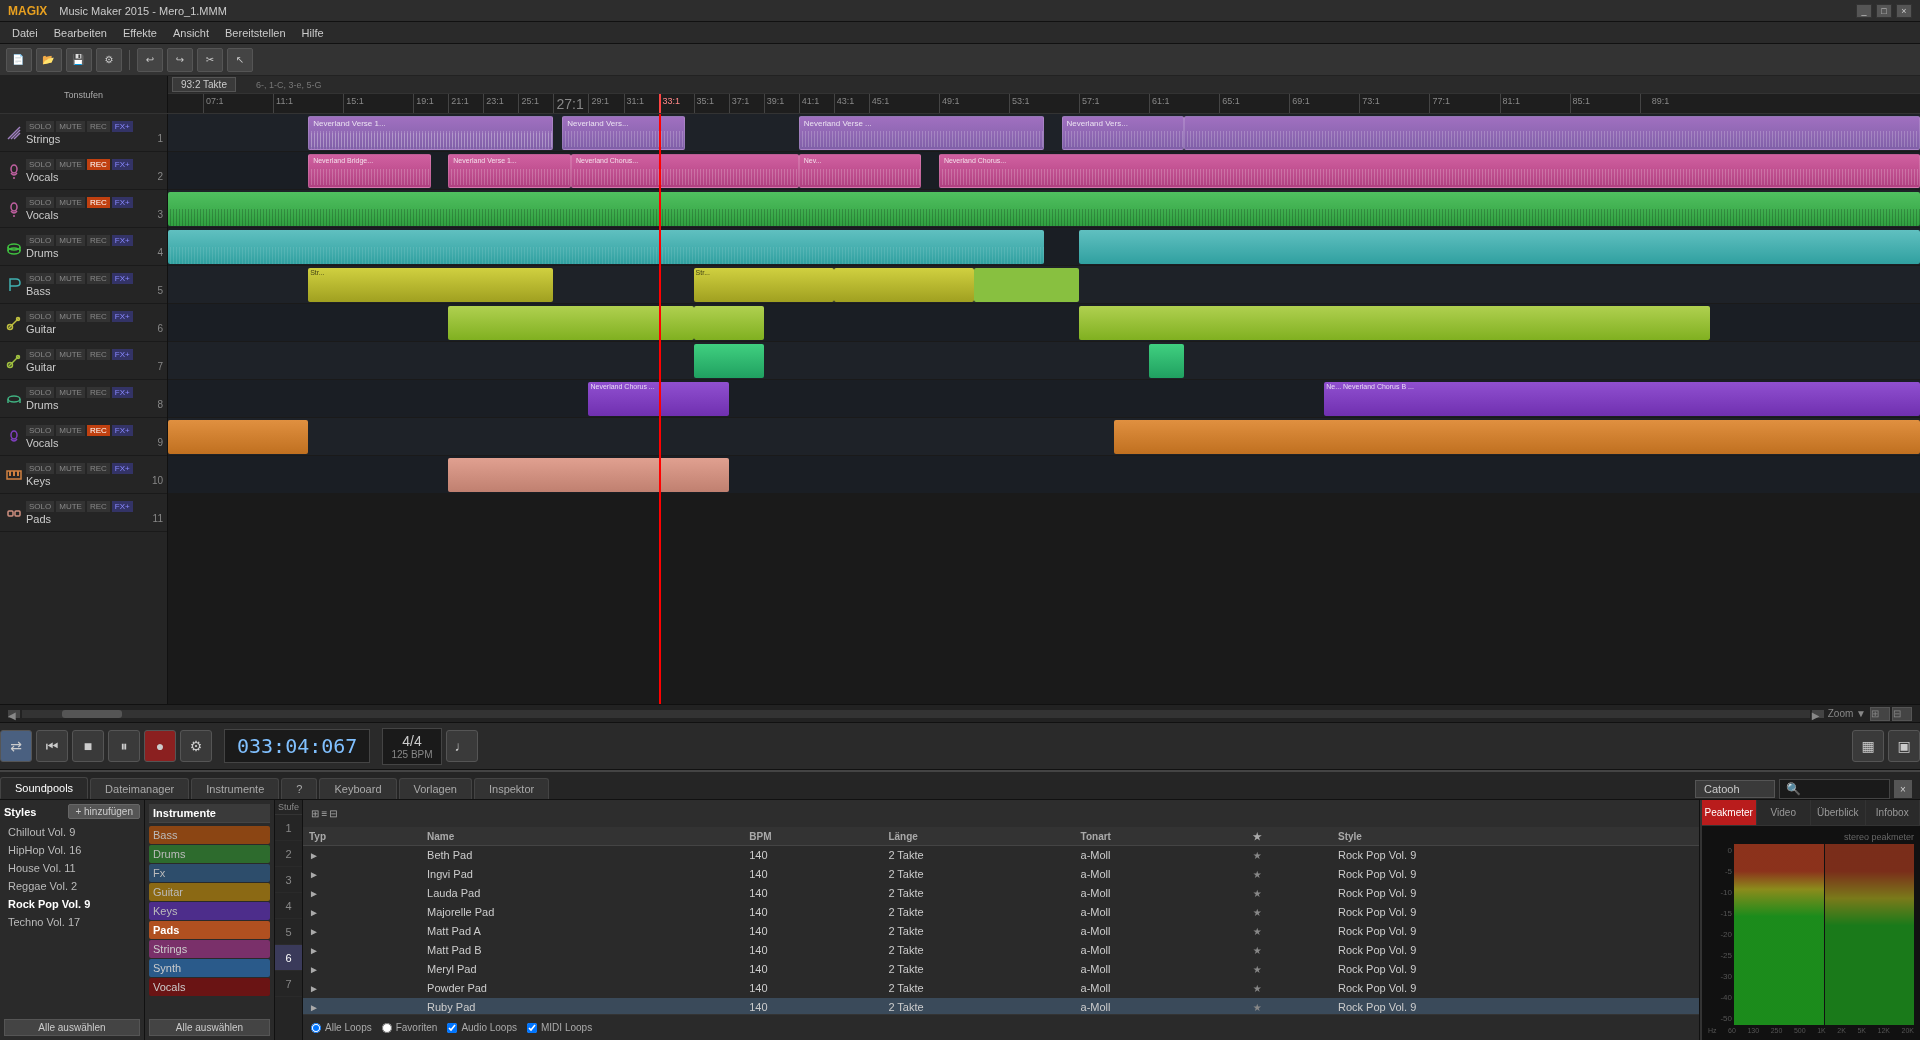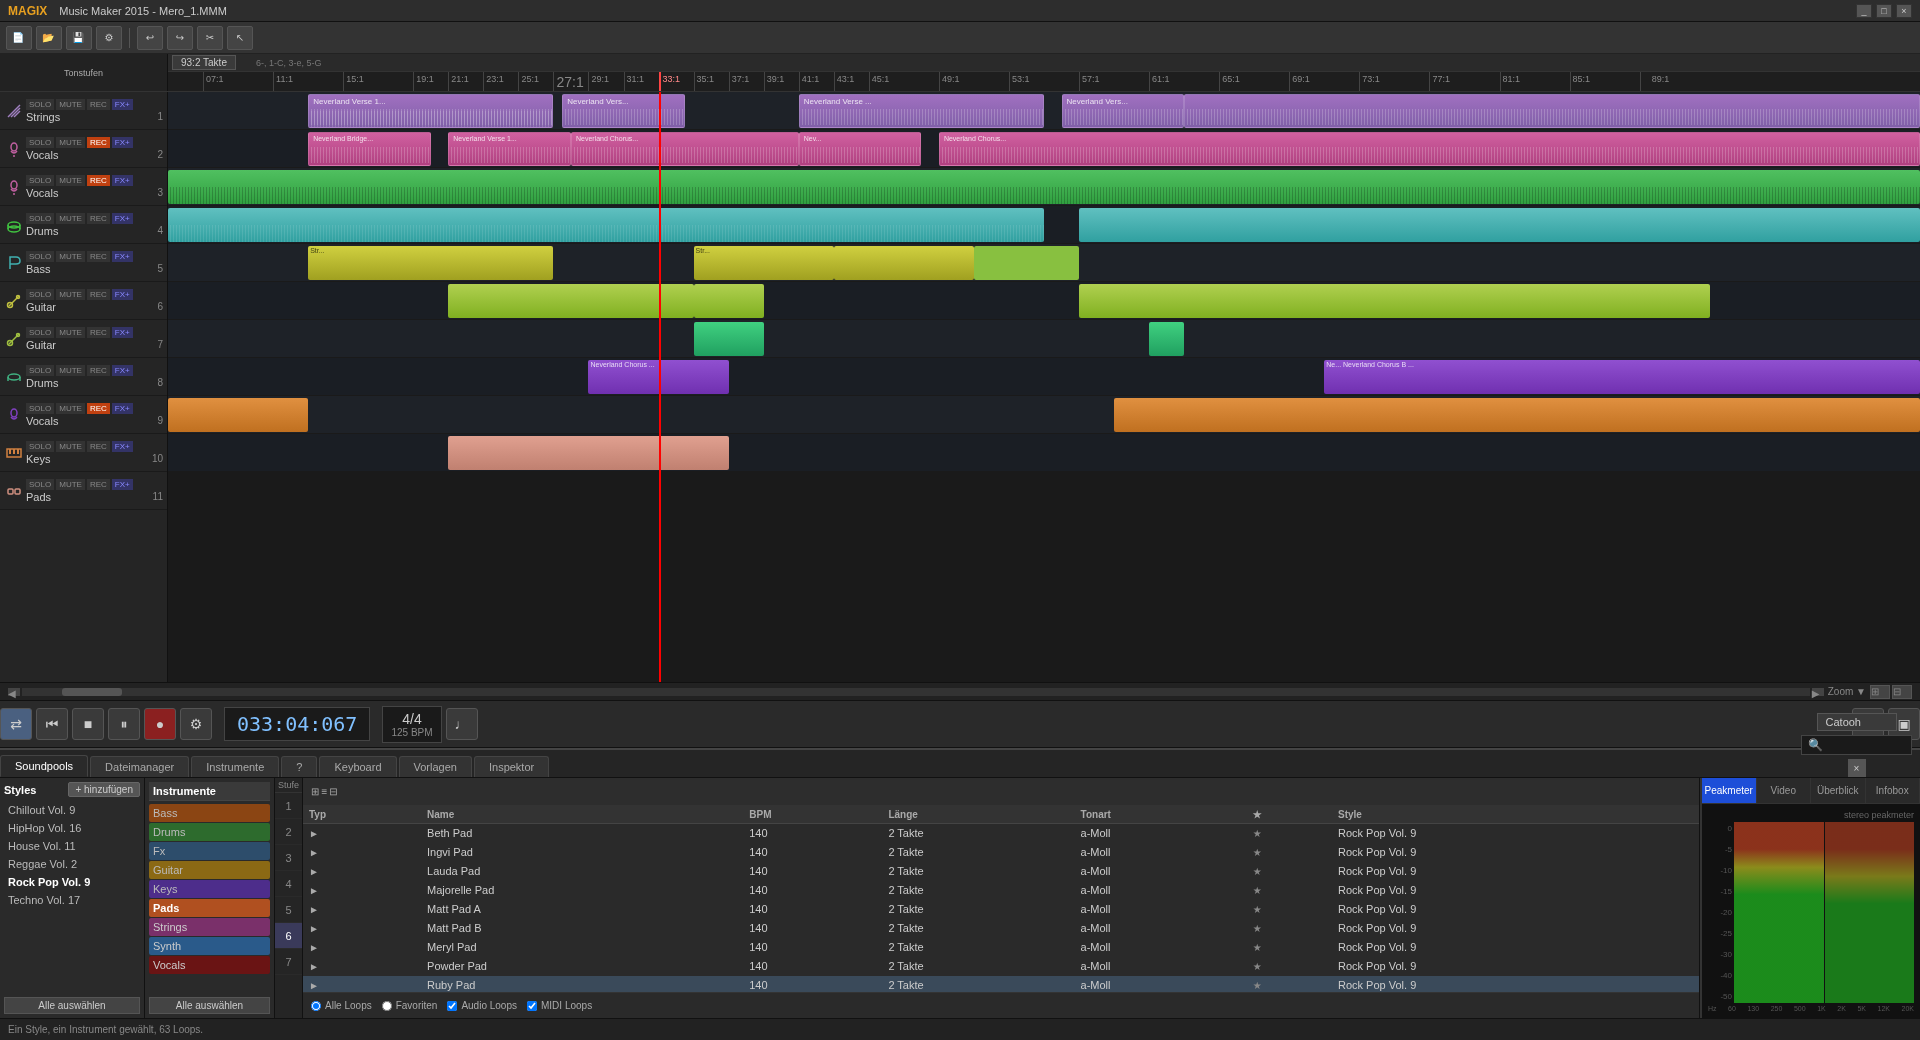--- a/index.html
+++ b/index.html
@@ -113,38 +113,46 @@
     
     .inst-header { font-weight: bold; color: #fff; font-size: 11px; padding: 3px 4px; background: #3a3a3a; border-bottom: 1px solid #444; margin-bottom: 3px; }
 
     
     #full-lower { height: 270px; border-top: 2px solid #444; display: flex; flex-direction: column; }
 
     
     #lower-right { width: 220px; border-left: 2px solid #333; display: flex; flex-direction: column; flex-shrink: 0; }
     #lower-right-tabs { display: flex; height: 26px; background: #2a2a2a; border-bottom: 1px solid #333; }
     .lrtab { flex: 1; display: flex; align-items: center; justify-content: center; font-size: 10px; color: #999; cursor: pointer; border-right: 1px solid #333; }
-    .lrtab.active { background: #1d4ed8; color: #fff; }
+    .lrtab.active { background: #b91c1c; color: #fff; }
     #peakmeter-area { flex: 1; background: #111; padding: 4px; }
   </style>
 </head>
 <body>
 
 <div id="app">
 
   <div id="titlebar">
     <span class="logo">MAGIX</span>
     <span class="title">Music Maker 2015 - Mero_1.MMM</span>
     <div class="win-controls">
       <div class="win-btn">_</div>
       <div class="win-btn">□</div>
       <div class="win-btn">×</div>
     </div>
   </div>
 
+  <div id="menubar">
+    <div class="menu-item">Datei</div>
+    <div class="menu-item">Bearbeiten</div>
+    <div class="menu-item">Effekte</div>
+    <div class="menu-item">Ansicht</div>
+    <div class="menu-item">Bereitstellen</div>
+    <div class="menu-item">Hilfe</div>
+  </div>
 
   <div id="toolbar">
     <div class="tb-btn">📄</div>
     <div class="tb-btn">📂</div>
     <div class="tb-btn">💾</div>
     <div class="tb-btn">⚙</div>
     <div class="tb-sep"></div>
     <div class="tb-btn">↩</div>
     <div class="tb-btn">↪</div>
     <div class="tb-btn">✂</div>
@@ -586,21 +594,21 @@
 
     <div id="bottom-tabs" style="height:28px;background:#252525;display:flex;align-items:flex-end;border-bottom:1px solid #111;flex-shrink:0;">
       <div class="btab active">Soundpools</div>
       <div class="btab">Dateimanager</div>
       <div class="btab">Instrumente</div>
       <div class="btab">?</div>
       <div class="btab">Keyboard</div>
       <div class="btab">Vorlagen</div>
       <div class="btab">Inspektor</div>
 
-      <div style="margin-left:auto;display:flex;align-items:center;padding:0 8px;gap:4px;flex-direction:column;">
+      <div style="margin-left:auto;display:flex;align-items:center;padding:0 8px;gap:4px;">
         <div style="background:#3a3a3a;border:1px solid #555;padding:2px 8px;font-size:11px;color:#ccc;min-width:80px;">Catooh</div>
         <div style="background:#1a1a1a;border:1px solid #444;padding:2px 6px;display:flex;align-items:center;gap:2px;">
           <span style="color:#888;font-size:12px;">🔍</span>
           <input type="text" style="background: transparent; border: none; color: rgb(204, 204, 204); width: 80px; font-size: 11px; outline: none;" placeholder="">
         </div>
         <button style="background:#555;border:none;color:#ccc;width:18px;height:18px;cursor:pointer;font-size:10px;">×</button>
       </div>
     </div>
 
     <div id="bottom-content" style="flex:1;display:flex;overflow:hidden;">
@@ -817,17 +825,14 @@
               <span>5K</span>
               <span>12K</span>
               <span>20K</span>
           </div>
         </div>
       </div>
 
     </div>
   </div>
 
-  <div class="status-bar">
-    <span>Ein Style, ein Instrument gewählt, 63 Loops.</span>
-  </div>
 
 </div>
 
 </body></html>

